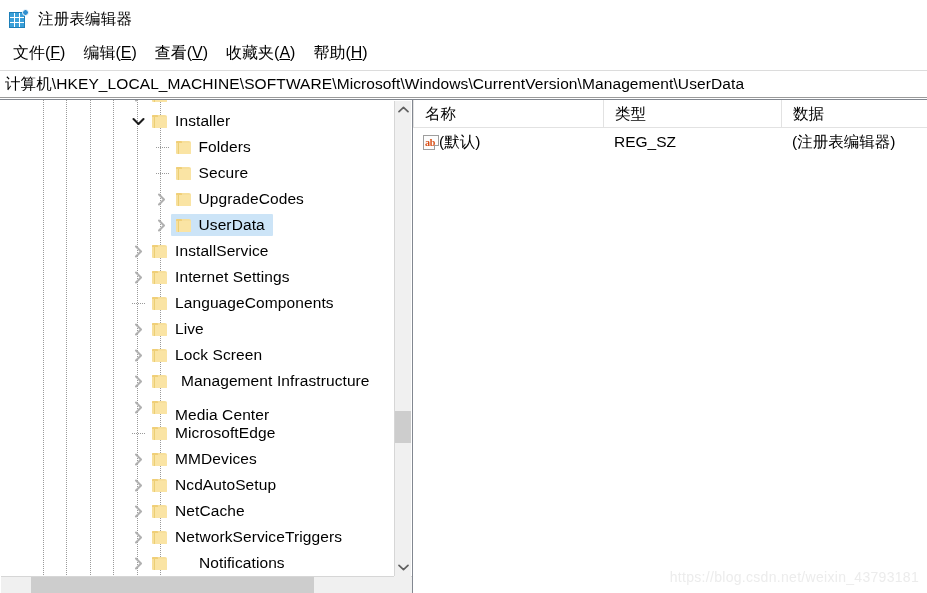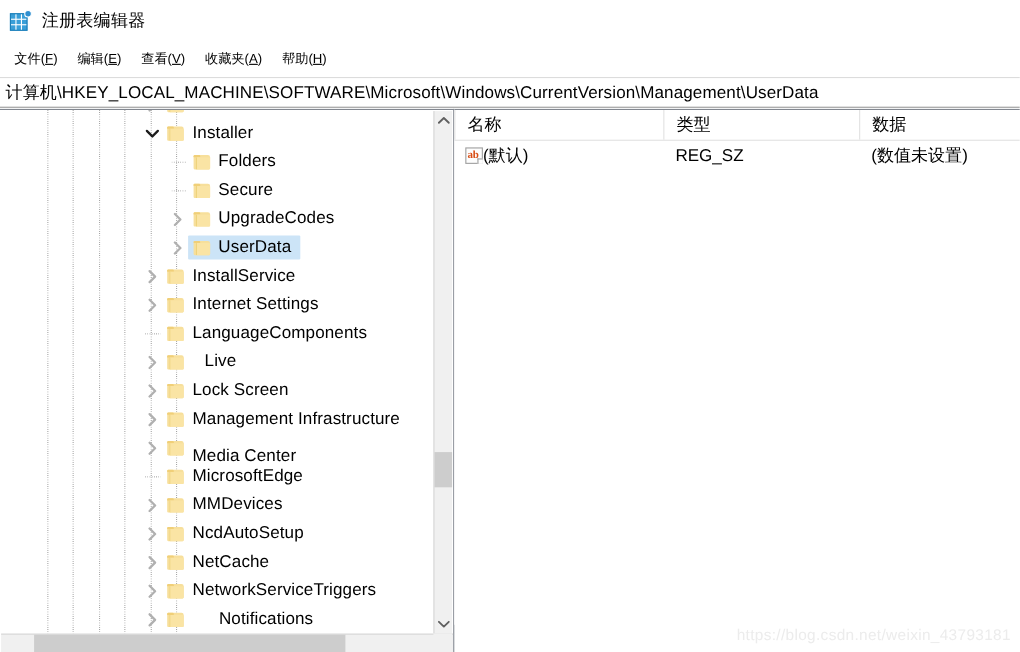--- a/index.html
+++ b/index.html
@@ -95,21 +95,21 @@
     left: 0; top: 38px;
     width: 927px;
     height: 30px;
     background: #ffffff;
     display: flex;
     align-items: center;
     padding-left: 8px;
     box-sizing: border-box;
   }
   .menu-item {
-    font-size: 12px;
+    font-size: 16px;
     color: #000000;
     padding: 2px 5px 2px 5px;
     margin-right: 8px;
     cursor: default;
     white-space: nowrap;
   }
   .menu-item .acc { text-decoration: underline; }
 
   
   .addressbar {
@@ -579,21 +579,21 @@
                   <path d="M2 1.5 L7 6.5 L2 11.5" fill="none" stroke="#b0b0b0" stroke-width="2.1" stroke-linecap="round" stroke-linejoin="round"></path>
                 </svg>
               </div>
               <div class="tfolder" style="left: 152px;">
                 <div class="folder-ico">
                   <div class="back"></div>
                   <div class="tab"></div>
                   <div class="front"></div>
                 </div>
               </div>
-              <div class="tlabel" style="left: 175px; margin-left: 11px;">Live</div>
+              <div class="tlabel" style="left: 175px;">Live</div>
             </div>
             <div class="trow">
               <div class="twist" style="left: 130px;">
                 <svg width="9" height="13" viewBox="0 0 9 13">
                   <path d="M2 1.5 L7 6.5 L2 11.5" fill="none" stroke="#b0b0b0" stroke-width="2.1" stroke-linecap="round" stroke-linejoin="round"></path>
                 </svg>
               </div>
               <div class="tfolder" style="left: 152px;">
                 <div class="folder-ico">
                   <div class="back"></div>
@@ -609,21 +609,21 @@
                   <path d="M2 1.5 L7 6.5 L2 11.5" fill="none" stroke="#b0b0b0" stroke-width="2.1" stroke-linecap="round" stroke-linejoin="round"></path>
                 </svg>
               </div>
               <div class="tfolder" style="left: 152px;">
                 <div class="folder-ico">
                   <div class="back"></div>
                   <div class="tab"></div>
                   <div class="front"></div>
                 </div>
               </div>
-              <div class="tlabel" style="left: 175px;">Management Infrastructure</div>
+              <div class="tlabel" style="left: 181px;">Management Infrastructure</div>
             </div>
             <div class="trow">
               <div class="twist" style="left: 130px;">
                 <svg width="9" height="13" viewBox="0 0 9 13">
                   <path d="M2 1.5 L7 6.5 L2 11.5" fill="none" stroke="#b0b0b0" stroke-width="2.1" stroke-linecap="round" stroke-linejoin="round"></path>
                 </svg>
               </div>
               <div class="tfolder" style="left: 152px;">
                 <div class="folder-ico">
                   <div class="back"></div>
@@ -747,21 +747,21 @@
     <div class="list-pane">
       <div class="list-header" id="list-header">
           <div class="lh-cell first" style="left: 0px; width: 190px;"><span>名称</span></div>
           <div class="lh-cell" style="left: 190px; width: 178px;"><span>类型</span></div>
           <div class="lh-cell" style="left: 368px; width: 146px;"><span>数据</span></div>
         </div>
       <div id="list-rows">
           <div class="lrow" style="top: 29px;">
             <div class="lcell" style="left: 10px;"><span class="ab-ico"><span>ab</span></span><span>(默认)</span></div>
             <div class="lcell" style="left: 201px;">REG_SZ</div>
-            <div class="lcell" style="left: 379px;">(数值未设置)</div>
+            <div class="lcell" style="left: 379px;">(注册表编辑器)</div>
           </div>
         </div>
     </div>
 
   </div>
 
   <div class="watermark">https://blog.csdn.net/weixin_43793181</div>
 </div>
 
 </body></html>

